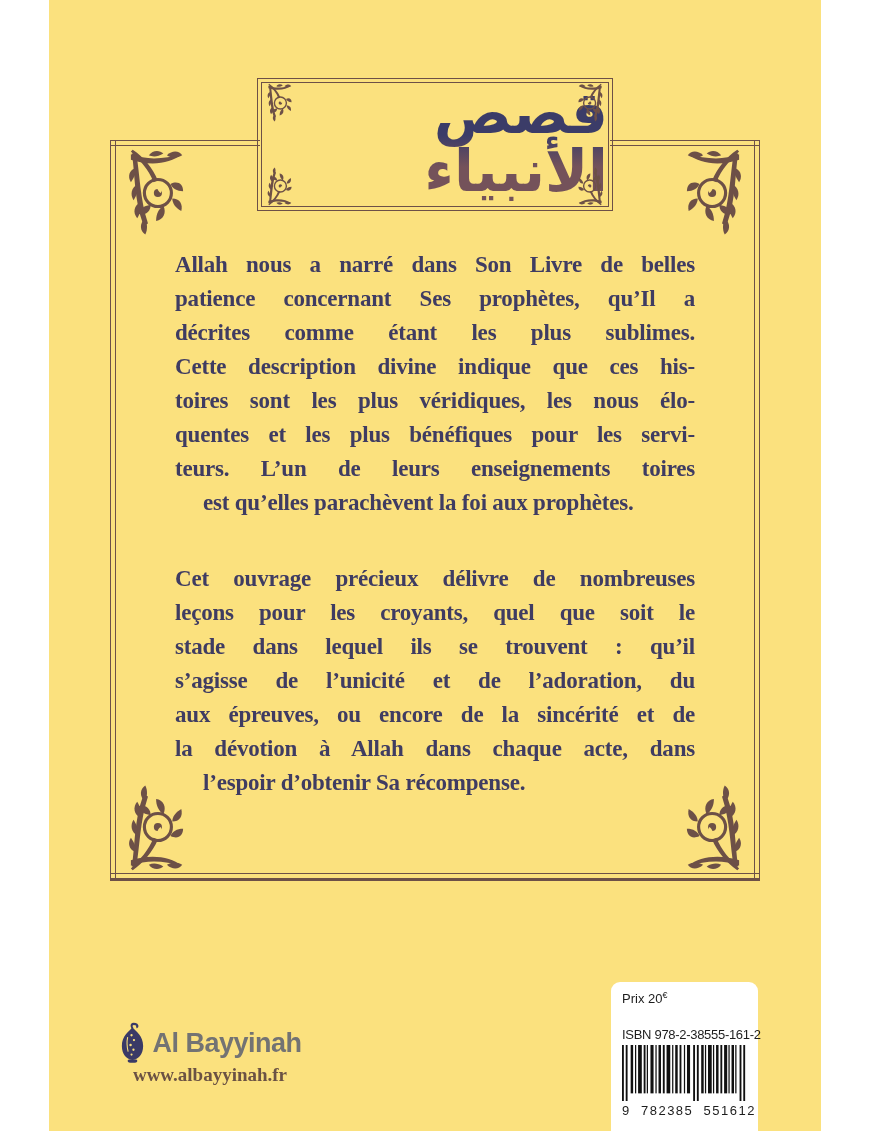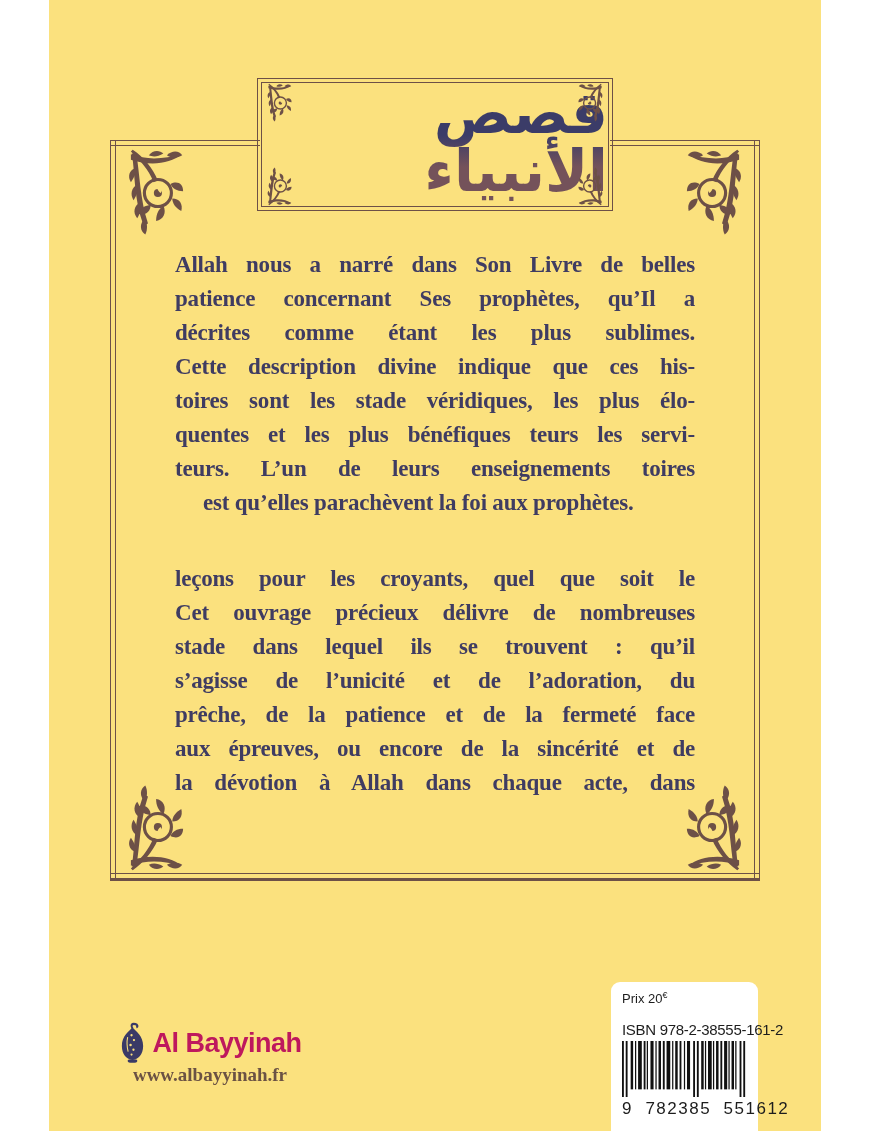--- a/index.html
+++ b/index.html
@@ -53,38 +53,38 @@
   }
   .para + .para { margin-top:42px; }
   .line { text-align:justify; text-align-last:justify; }
   .line.last { text-align-last:left;margin-left:28px; }
 
   
   .publisher { position:absolute; left:56px; top:1022px; width:210px; text-align:center; }
   .logo-row { display:flex; align-items:center; justify-content:center; gap:5px; }
   .logo-name {
     font-family:"Liberation Sans", sans-serif; font-weight:bold;
-    font-size:27px; color:#be185d; letter-spacing:-0.5px; white-space:nowrap;
+    font-size:27px; color:#737373; letter-spacing:-0.5px; white-space:nowrap;
   }
   .logo-site {
     font-family:"Liberation Serif", serif; font-weight:bold;
     font-size:19px; color:#6b5244; margin-top:0; white-space:nowrap;
   }
 
   
   .price-box {
     position:absolute; left:562px; top:982px; width:147px; height:170px;
     background:#ffffff; border-radius:9px; box-sizing:border-box;
     padding:8px 11px; font-family:"Liberation Sans", sans-serif; color:#1d1d1d;
   }
   .price-line { font-size:13px; }
   .price-line sup { font-size:9px; }
-  .isbn-line { font-size:15px; letter-spacing:-0.3px; margin-top:15px; white-space:nowrap; }
+  .isbn-line { font-size:13px; letter-spacing:-0.3px; margin-top:21px; white-space:nowrap; }
   .bars { margin-top:3px; width:125px; height:56px; }
-  .barcode-digits { font-size:17px; letter-spacing:1.5px; white-space:pre; margin-top:-2px; }
+  .barcode-digits { font-size:13px; letter-spacing:1.5px; white-space:pre; margin-top:-2px; }
 </style>
 </head>
 <body>
 
 <svg width="0" height="0" style="position:absolute">
   <defs>
 
     <g id="orn" fill="#6d5047" stroke="none">
 
       <circle cx="36" cy="50" r="15" fill="none" stroke="#6d5047" stroke-width="3.5"></circle>
@@ -152,33 +152,33 @@
           <use href="#orn"></use>
         </svg></div>
   </div>
 
   <div class="synopsis">
     <div class="para">
         <div class="line">Allah nous a narré dans Son Livre de belles</div>
         <div class="line">patience concernant Ses prophètes, qu’Il a</div>
         <div class="line">décrites comme étant les plus sublimes.</div>
         <div class="line">Cette description divine indique que ces his-</div>
-        <div class="line">toires sont les stade véridiques, les plus élo-</div>
-        <div class="line">quentes et les plus bénéfiques teurs les servi-</div>
+        <div class="line">toires sont les plus véridiques, les nous élo-</div>
+        <div class="line">quentes et les plus bénéfiques pour les servi-</div>
         <div class="line">teurs. L’un de leurs enseignements toires</div>
         <div class="line last">est qu’elles parachèvent la foi aux prophètes.</div>
       </div>
     <div class="para">
+        <div class="line">Cet ouvrage précieux délivre de nombreuses</div>
         <div class="line">leçons pour les croyants, quel que soit le</div>
-        <div class="line">Cet ouvrage précieux délivre de nombreuses</div>
         <div class="line">stade dans lequel ils se trouvent : qu’il</div>
         <div class="line">s’agisse de l’unicité et de l’adoration, du</div>
-        <div class="line">prêche, de la patience et de la fermeté face</div>
         <div class="line">aux épreuves, ou encore de la sincérité et de</div>
         <div class="line">la dévotion à Allah dans chaque acte, dans</div>
+        <div class="line last">l’espoir d’obtenir Sa récompense.</div>
       </div>
   </div>
 
   <div class="publisher">
     <div class="logo-row">
       <svg width="29" height="42" viewBox="0 0 30 42">
         <path d="M15 5 C 11 9 4 14 4 24 C 4 33 9 38 15 38 C 21 38 26 33 26 24 C 26 14 19 9 15 5 Z" fill="#3a3a66"></path>
         <path d="M15 6 C 13 3 14 0.5 18 1.5 C 20 2 21 4 19 5" fill="none" stroke="#3a3a66" stroke-width="2.2"></path>
         <ellipse cx="15" cy="39.5" rx="5" ry="2" fill="#3a3a66"></ellipse>
         <circle cx="14" cy="13" r="1.2" fill="#fbe17e"></circle>

